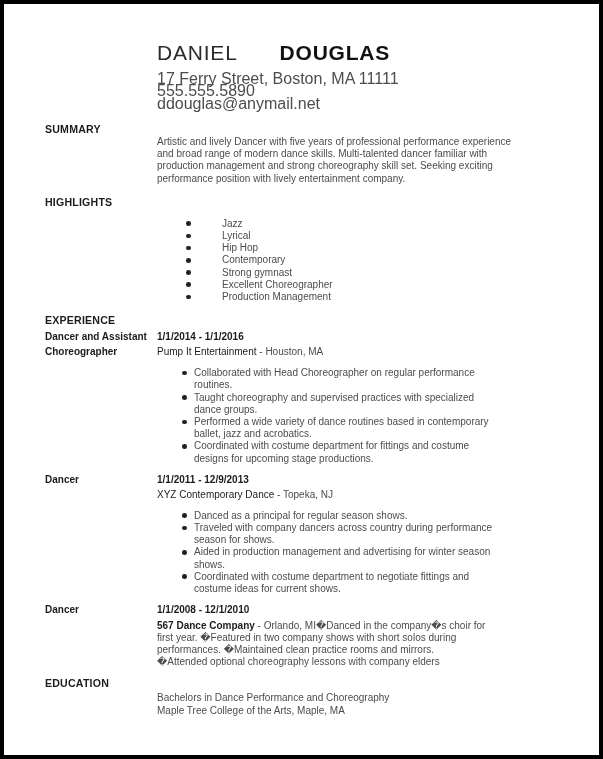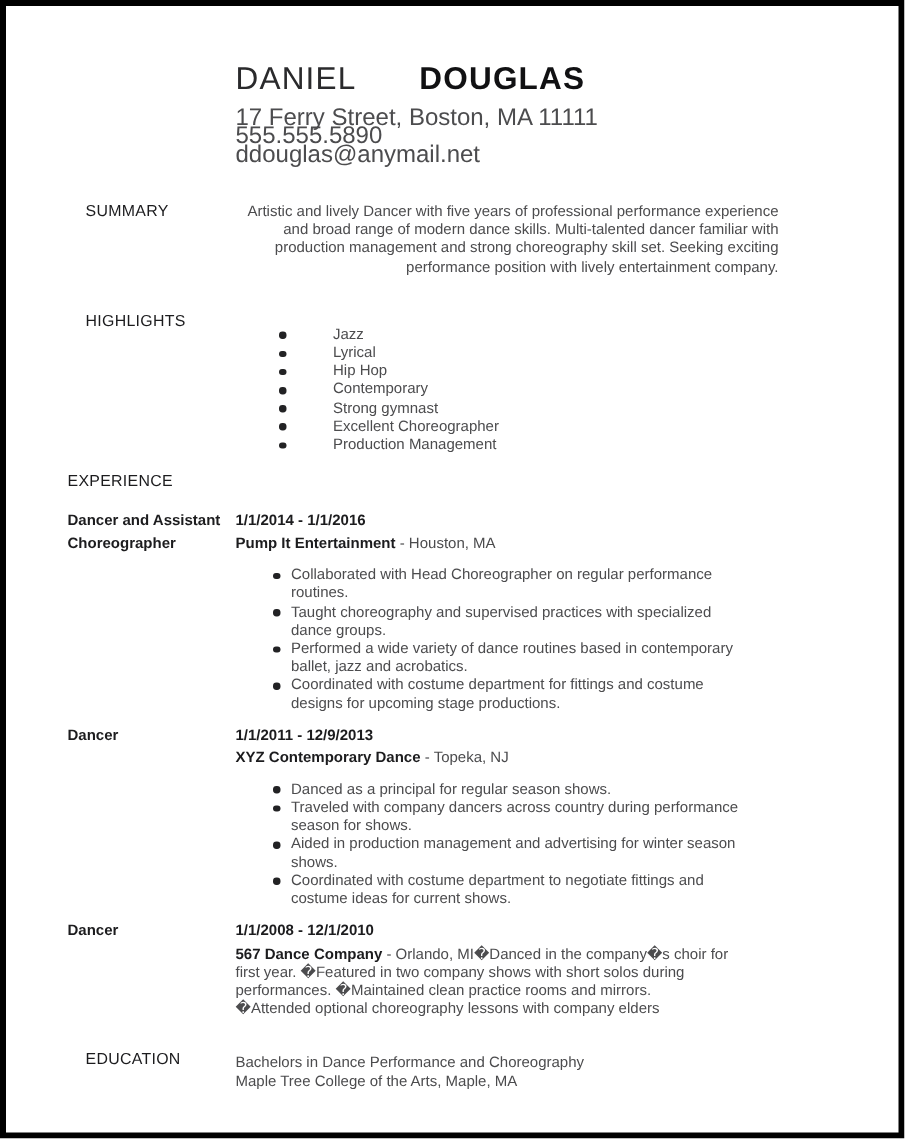--- a/index.html
+++ b/index.html
@@ -16,48 +16,48 @@
   .name { font-size:21px; line-height:24px; letter-spacing:0.8px; color:#2a2a2c; }
   .name .last { font-weight:bold; color:#111113;padding-left:36px; }
   .contact { margin-top:8px; font-size:16px; line-height:12.3px; color:#4c4c4e; }
 
   
   .row { display:flex; margin-left:41px; }
   .label { width:112px; flex:none; }
   .content { width:404px; flex:none; }
 
   h2 {
-    margin:12px; font-size:10.6px; line-height:13px; letter-spacing:0.2px;
-    font-weight:normal; color:#1c1c1e;
+    margin:0; font-size:10.6px; line-height:13px; letter-spacing:0.2px;
+    font-weight:bold; color:#1c1c1e;
   }
 
   
   .sec-summary { margin-top:13px; }
-  .summary-text { margin:13px 16px 0 0; width:362px;text-align:right; }
+  .summary-text { margin:13px 16px 0 0; width:362px; }
 
   
   .sec-highlights { margin-top:11px; }
   ul { list-style:none; margin:0; padding:0; }
   li { position:relative; }
   li::before {
     content:""; position:absolute; left:0; top:3.6px;
     width:4.6px; height:4.6px; border-radius:50%; background:#222224;
   }
   ul.hl { margin:22px 0 0 29px; }
   ul.hl li { padding-left:36px; line-height:12.2px; }
 
   
   .sec-exp { margin-top:11px; }
   .exp-heading { margin-left:41px; }
   .job { margin-top:2px; }
   .job + .job { margin-top:7px; }
   .job-title { font-weight:bold; color:#1c1c1e; line-height:15px; }
   .job-dates { font-weight:bold; color:#1c1c1e; line-height:15px; }
   .job-co { line-height:15px; }
-  .job-co .co-name { font-weight:bold; color:#1c1c1e; }
+  .job-co .co-name { font-weight:normal; color:#1c1c1e; }
   ul.jb { margin:8px 0 0 25px; width:322px; }
   ul.jb li { padding-left:12px; }
   .job-desc { margin:0; width:345px; line-height:12.2px; }
   .job-desc .co-name { font-weight:bold; color:#1c1c1e; }
   .job-desc-line2 { margin:0; width:345px; line-height:12.2px; }
   .job3 .job-dates { margin-bottom:2.5px; }
 
   
   .sec-edu { margin-top:9px; }
   .edu-content { margin-top:15px; line-height:12.3px; }

